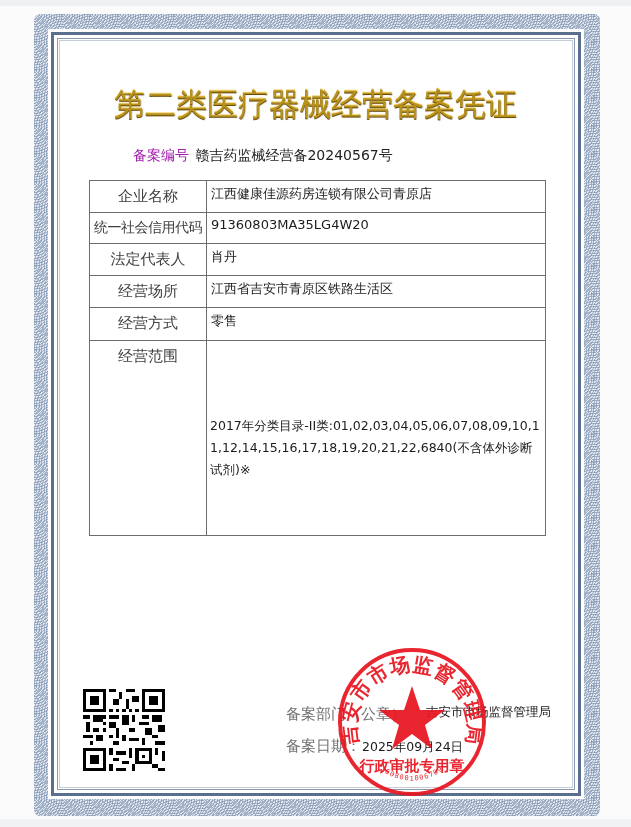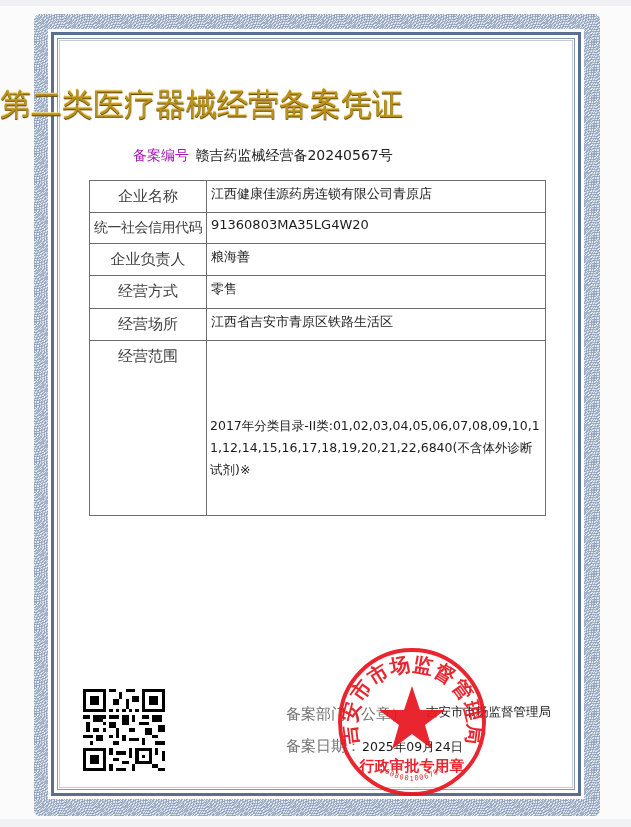--- a/index.html
+++ b/index.html
@@ -41,21 +41,21 @@
 
   .frame-white { position:absolute; left:48px; top:29px; width:536px; height:770px; background:#ffffff; }
   .frame-line-outer { position:absolute; left:51px; top:32px; width:530px; height:764px; box-sizing:border-box;
     border:3px solid #5a6f8e; }
   .frame-line-inner { position:absolute; left:57px; top:38px; width:518px; height:752px; box-sizing:border-box;
     border:1px solid #8a99b0; }
   .frame-line-inner2 { position:absolute; left:59px; top:40px; width:514px; height:748px; box-sizing:border-box;
     border:1px solid #c5cdd8; }
 
   .title {
-    position:absolute; left:0; width:631px; top:84px; 
+    position:absolute; left:0; width:631px; top:84px; text-align:center;
     font-family:Liberation Sans, sans-serif; font-size:31px; letter-spacing:0px;
     color:#b8921c;
     text-shadow: 0 1px 0 #6b4f08, 0 -1px 0 #f3d77a, 1px 1px 1px rgba(60,40,0,0.35);
     white-space:nowrap;
   }
   .filing-no { position:absolute; left:133px; top:147px; font-size:14px; color:#222; white-space:nowrap; }
   .filing-no .lbl { color:#a21caf; font-family:"DejaVu Serif", "Liberation Serif", serif; margin-right:2px; }
 
   table.info {
     position:absolute; left:89px; top:180px; width:457px; border-collapse:collapse;
@@ -104,32 +104,32 @@
   <tbody>
       <tr style="height:32px">
     <td class="label">企业名称</td>
     <td class="value">江西健康佳源药房连锁有限公司青原店</td>
   </tr>
   <tr style="height:31px">
     <td class="label" style="font-size:14px;letter-spacing:-0.5px">统一社会信用代码</td>
     <td class="value">91360803MA35LG4W20</td>
   </tr>
   <tr style="height:32px">
-    <td class="label">企业负责人</td>
-    <td class="value">粮海善</td>
+    <td class="label">法定代表人</td>
+    <td class="value">肖丹</td>
+  </tr>
+  <tr style="height:32px">
+    <td class="label">经营场所</td>
+    <td class="value">江西省吉安市青原区铁路生活区</td>
   </tr>
   <tr style="height:33px">
     <td class="label">经营方式</td>
     <td class="value">零售</td>
   </tr>
-  <tr style="height:32px">
-    <td class="label">经营场所</td>
-    <td class="value">江西省吉安市青原区铁路生活区</td>
-  </tr>
-  <tr style="height:175px">
+  <tr style="height:195px">
     <td class="label">经营范围</td>
     <td class="value scope-cell">
       <div class="scope-text">2017年分类目录-II类:01,02,03,04,05,06,07,08,09,10,11,12,14,15,16,17,18,19,20,21,22,6840(不含体外诊断试剂)※</div>
     </td>
   </tr>
 </tbody>
   </table>
 
 <svg class="qr" viewBox="0 0 25 25" shape-rendering="crispEdges">
   <rect width="25" height="25" fill="#fff"></rect>

